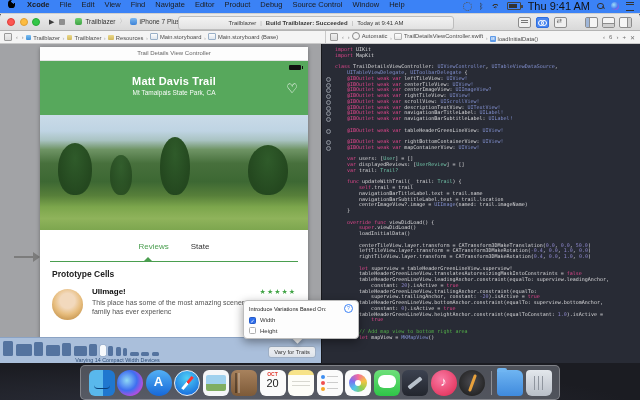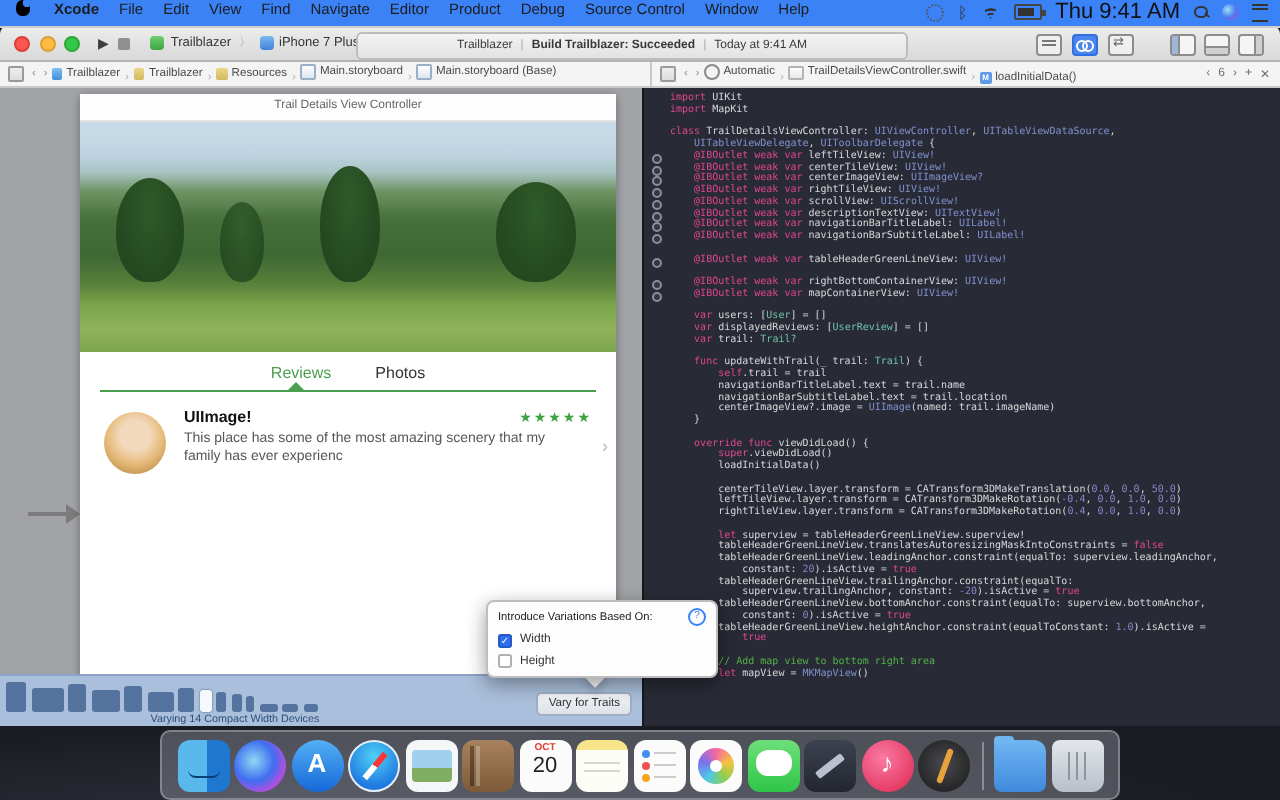--- a/index.html
+++ b/index.html
@@ -88,21 +88,21 @@
   .gn-title{padding-top:14px;font-size:11px;font-weight:bold;letter-spacing:.2px;}
   .gn-sub{font-size:6.5px;opacity:.95;margin-top:2px;}
   .gn-heart{position:absolute;right:10px;top:20px;font-size:13px;color:#fff;font-weight:normal;}
   .photo{position:relative;height:115px;background:
      linear-gradient(180deg,#c9dbe8 0%,#bfd4e3 14%,#a9c3c2 22%,#6f9465 30%,#47703c 42%,#3d6833 58%,#577f3a 70%,#7ca64c 80%,#8fb35b 90%,#7da64f 100%);overflow:hidden;}
   .tree{position:absolute;background:radial-gradient(ellipse at 50% 30%,#2f5b2a,#24481f 70%);border-radius:50% 50% 45% 45%;}
   .t1{left:18px;top:28px;width:34px;height:52px;}
   .t2{left:120px;top:22px;width:30px;height:58px;}
   .t3{left:208px;top:30px;width:40px;height:50px;}
   .t4{left:70px;top:40px;width:22px;height:40px;opacity:.85;}
-  .tabs{position:relative;height:20px;display:flex;align-items:center;justify-content:center;gap:22px;font-size:8px;}
+  .tabs{position:relative;height:32px;display:flex;align-items:center;justify-content:center;gap:22px;font-size:8px;}
   .tab-reviews{color:#4a9e4f;}
   .tab-photos{color:#333;}
   .tab-line{position:absolute;left:10px;right:10px;bottom:0;height:1.2px;background:#4a9e4f;}
   .tab-tri{position:absolute;left:103px;bottom:0;border-bottom:5px solid #4a9e4f;border-left:5px solid transparent;border-right:5px solid transparent;}
   .proto-label{padding:7px 0 0 12px;font-size:8.5px;font-weight:bold;color:#222;}
   .review-cell{position:relative;margin-top:8px;padding:0 12px 0 52px;}
   .avatar{position:absolute;left:12px;top:2px;width:31px;height:31px;border-radius:50%;background:radial-gradient(circle at 50% 38%,#f2d9bd 30%,#e7bd7e 55%,#cfa05c 75%,#b98a4e 100%);}
   .rc-head{display:flex;align-items:baseline;}
   .rc-title{font-size:8px;font-weight:bold;color:#111;}
   .rc-stars{margin-left:auto;font-size:7px;color:#3fa344;letter-spacing:1px;}
@@ -274,32 +274,39 @@
       </div>
     </div>
 
     <div class="content">
 
       <div class="canvas-pane">
         <div class="ib-canvas">
           <div class="entry-arrow"></div>
           <div class="vc-card">
             <div class="scene-title">Trail Details View Controller</div>
+            <div class="green-nav">
+              <span class="gn-batt"></span>
+              <div class="gn-title">Matt Davis Trail</div>
+              <div class="gn-sub">Mt Tamalpais State Park, CA</div>
+              <span class="gn-heart">♡</span>
+            </div>
             <div class="photo">
               <i class="tree t1"></i>
                 <i class="tree t2"></i>
                 <i class="tree t3"></i>
                 <i class="tree t4"></i>
             </div>
             <div class="tabs">
               <span class="tab-reviews">Reviews</span>
-              <span class="tab-photos">Photos</span>
+              <span class="tab-photos">State</span>
               <span class="tab-line"></span>
               <span class="tab-tri"></span>
             </div>
+            <div class="proto-label">Prototype Cells</div>
             <div class="review-cell">
               <span class="avatar"></span>
               <div class="rc-head">
                 <span class="rc-title">UIImage!</span>
                 <span class="rc-stars">★★★★★</span>
               </div>
               <div class="rc-body">This place has some of the most amazing scenery that my family has ever experienc</div>
               <span class="rc-chevron">›</span>
             </div>
           </div>

